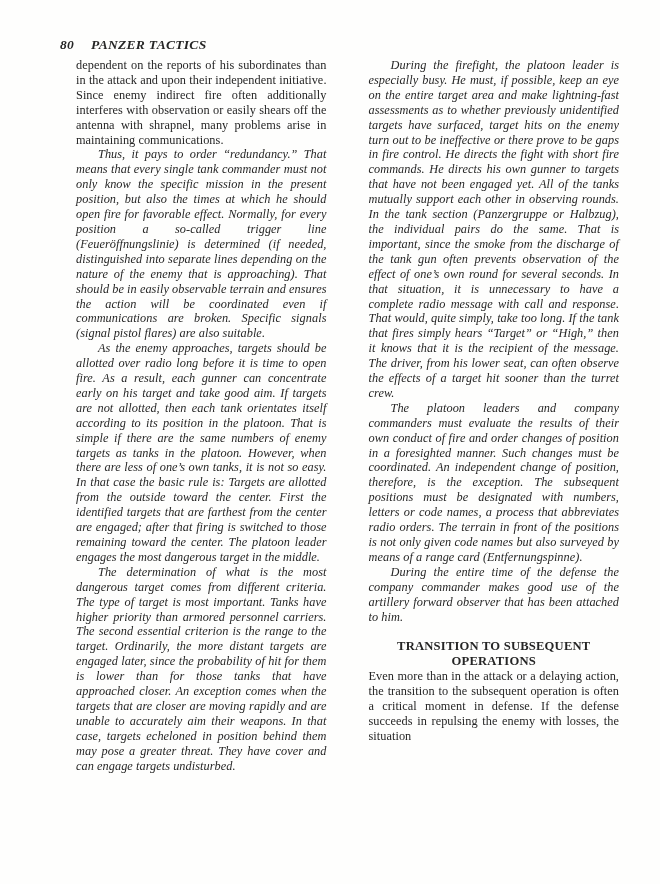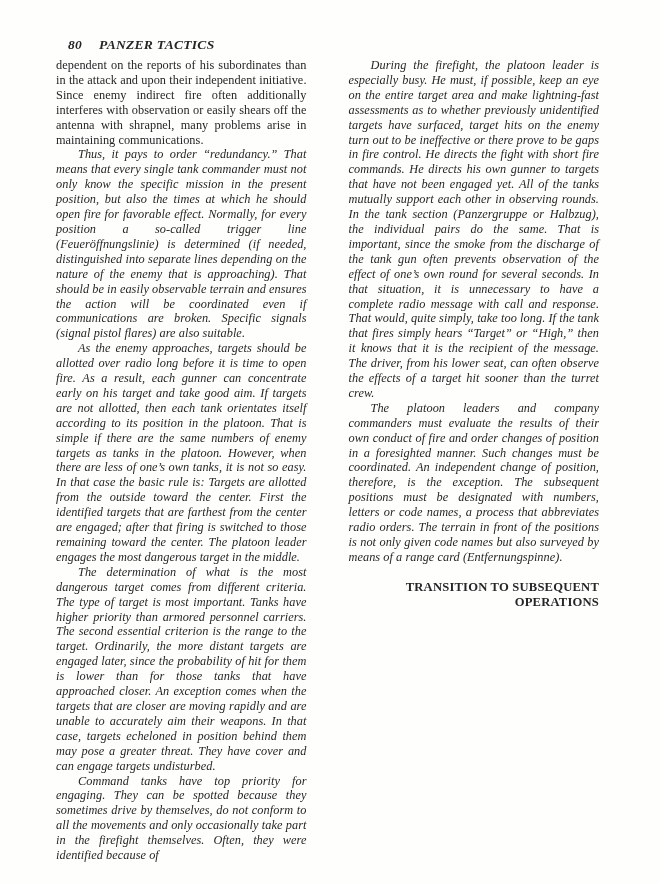--- a/index.html
+++ b/index.html
@@ -8,72 +8,73 @@
     width: 660px;
     height: 884px;
     background: #fefefd;
     overflow: hidden;
     font-family: "Liberation Serif", "DejaVu Serif", serif;
     color: #262626;
   }
   .header {
     position: absolute;
     top: 37px;
-    left: 68px;
+    left: 60px;
     font-style: italic;
     font-weight: bold;
     font-size: 13.5px;
     letter-spacing: 0.3px;
     white-space: nowrap;
   }
   .header .page-number { margin-right: 17px; font-style: italic; }
   .columns {
     position: absolute;
     top: 58px;
-    left: 56px;
+    left: 76px;
     width: 543px;
     display: flex;
     gap: 42px;
   }
   .column {
     width: 258px;
     font-size: 12.3px;
     line-height: 14.9px;
     text-align: justify;
     letter-spacing: 0.05px;
   }
   .column p { margin: 0; }
   .column p.indent { text-indent: 22px; font-style: italic; }
   .section-heading {
     margin-top: 15px !important;
     font-weight: bold;
     font-size: 12.6px;
     letter-spacing: 0.2px;
-    text-align: right;
+    text-align: center;
   }
 </style>
 </head>
 <body>
 
 <div class="page">
 
   <div class="header">
     <span class="page-number">80</span><span>PANZER TACTICS</span>
   </div>
 
   <div class="columns">
 
     <div class="column">
       <p>dependent on the reports of his subordinates than in the attack and upon their independent initiative. Since enemy indirect fire often additionally interferes with observation or easily shears off the antenna with shrapnel, many problems arise in maintaining communications.</p>
       <p class="indent">Thus, it pays to order “redundancy.” That means that every single tank commander must not only know the specific mission in the present position, but also the times at which he should open fire for favorable effect. Normally, for every position a so-called trigger line (Feueröffnungslinie) is determined (if needed, distinguished into separate lines depending on the nature of the enemy that is approaching). That should be in easily observable terrain and ensures the action will be coordinated even if communications are broken. Specific signals (signal pistol flares) are also suitable.</p>
       <p class="indent">As the enemy approaches, targets should be allotted over radio long before it is time to open fire. As a result, each gunner can concentrate early on his target and take good aim. If targets are not allotted, then each tank orientates itself according to its position in the platoon. That is simple if there are the same numbers of enemy targets as tanks in the platoon. However, when there are less of one’s own tanks, it is not so easy. In that case the basic rule is: Targets are allotted from the outside toward the center. First the identified targets that are farthest from the center are engaged; after that firing is switched to those remaining toward the center. The platoon leader engages the most dangerous target in the middle.</p>
       <p class="indent">The determination of what is the most dangerous target comes from different criteria. The type of target is most important. Tanks have higher priority than armored personnel carriers. The second essential criterion is the range to the target. Ordinarily, the more distant targets are engaged later, since the probability of hit for them is lower than for those tanks that have approached closer. An exception comes when the targets that are closer are moving rapidly and are unable to accurately aim their weapons. In that case, targets echeloned in position behind them may pose a greater threat. They have cover and can engage targets undisturbed.</p>
-      <p class="indent">Command tanks have top priority for engaging. They can be spotted because they sometimes drive by themselves, do not conform to all the movements and only occasionally take part in the firefight themselves. Often, they were identified because of</p>
     </div>
 
     <div class="column">
       <p class="indent">During the firefight, the platoon leader is especially busy. He must, if possible, keep an eye on the entire target area and make lightning-fast assessments as to whether previously unidentified targets have surfaced, target hits on the enemy turn out to be ineffective or there prove to be gaps in fire control. He directs the fight with short fire commands. He directs his own gunner to targets that have not been engaged yet. All of the tanks mutually support each other in observing rounds. In the tank section (Panzergruppe or Halbzug), the individual pairs do the same. That is important, since the smoke from the discharge of the tank gun often prevents observation of the effect of one’s own round for several seconds. In that situation, it is unnecessary to have a complete radio message with call and response. That would, quite simply, take too long. If the tank that fires simply hears “Target” or “High,” then it knows that it is the recipient of the message. The driver, from his lower seat, can often observe the effects of a target hit sooner than the turret crew.</p>
       <p class="indent">The platoon leaders and company commanders must evaluate the results of their own conduct of fire and order changes of position in a foresighted manner. Such changes must be coordinated. An independent change of position, therefore, is the exception. The subsequent positions must be designated with numbers, letters or code names, a process that abbreviates radio orders. The terrain in front of the positions is not only given code names but also surveyed by means of a range card (Entfernungspinne).</p>
+      <p class="indent">During the entire time of the defense the company commander makes good use of the artillery forward observer that has been attached to him.</p>
       <p class="section-heading">TRANSITION TO SUBSEQUENT OPERATIONS</p>
+      <p>Even more than in the attack or a delaying action, the transition to the subsequent operation is often a critical moment in defense. If the defense succeeds in repulsing the enemy with losses, the situation</p>
     </div>
 
   </div>
 </div>
 
 </body></html>

